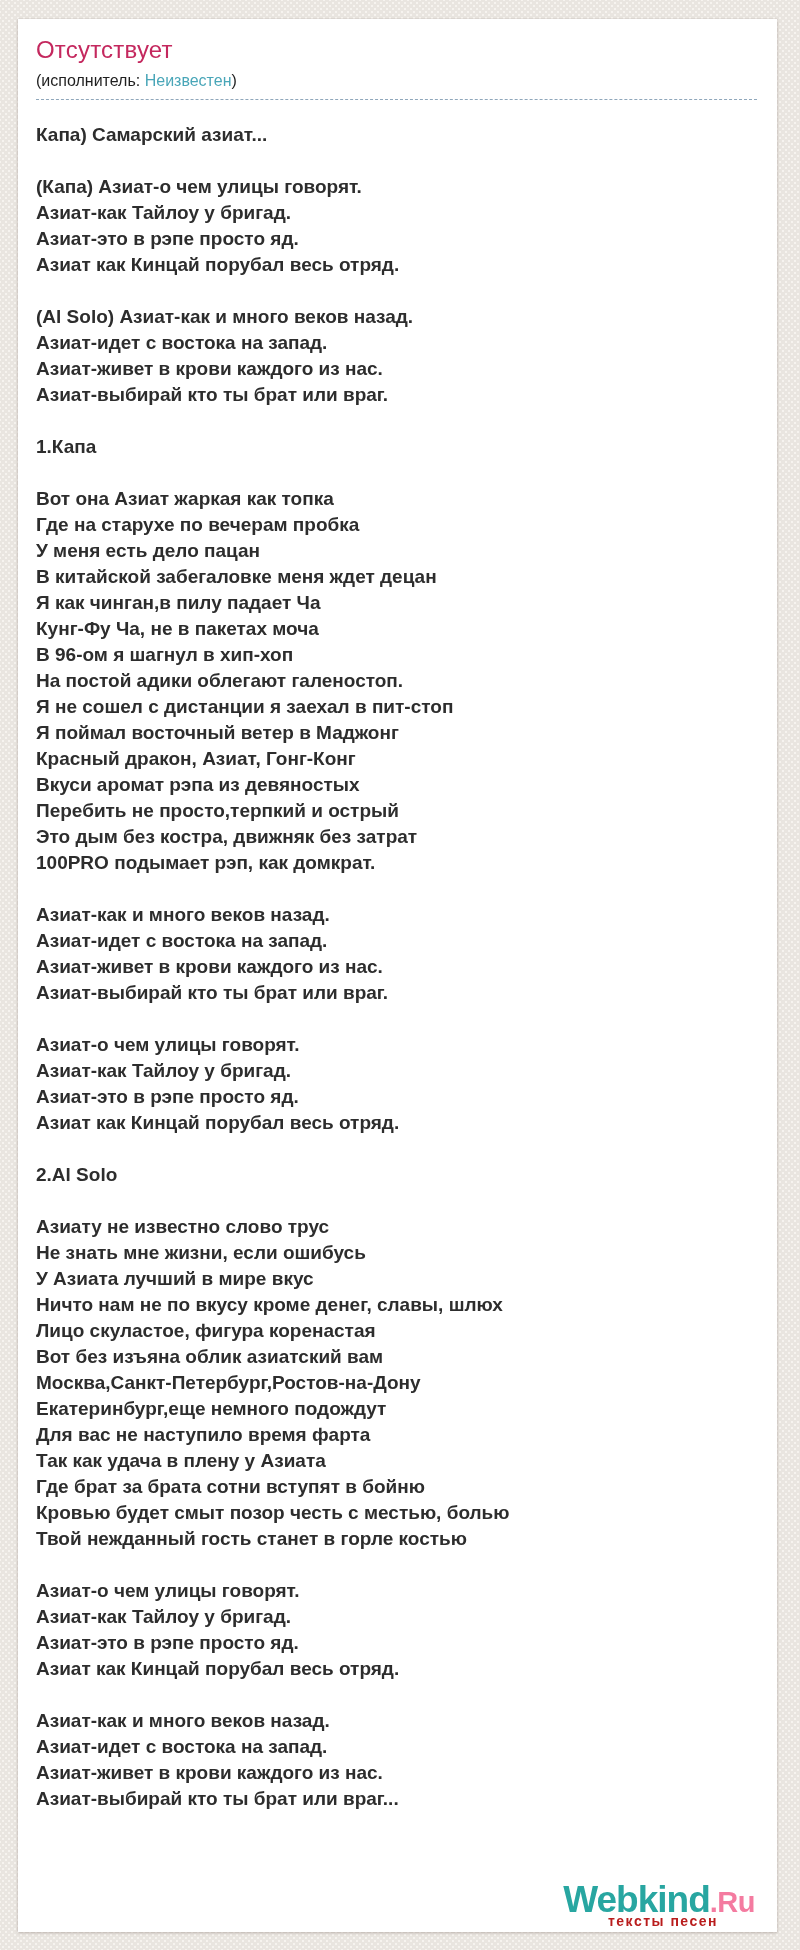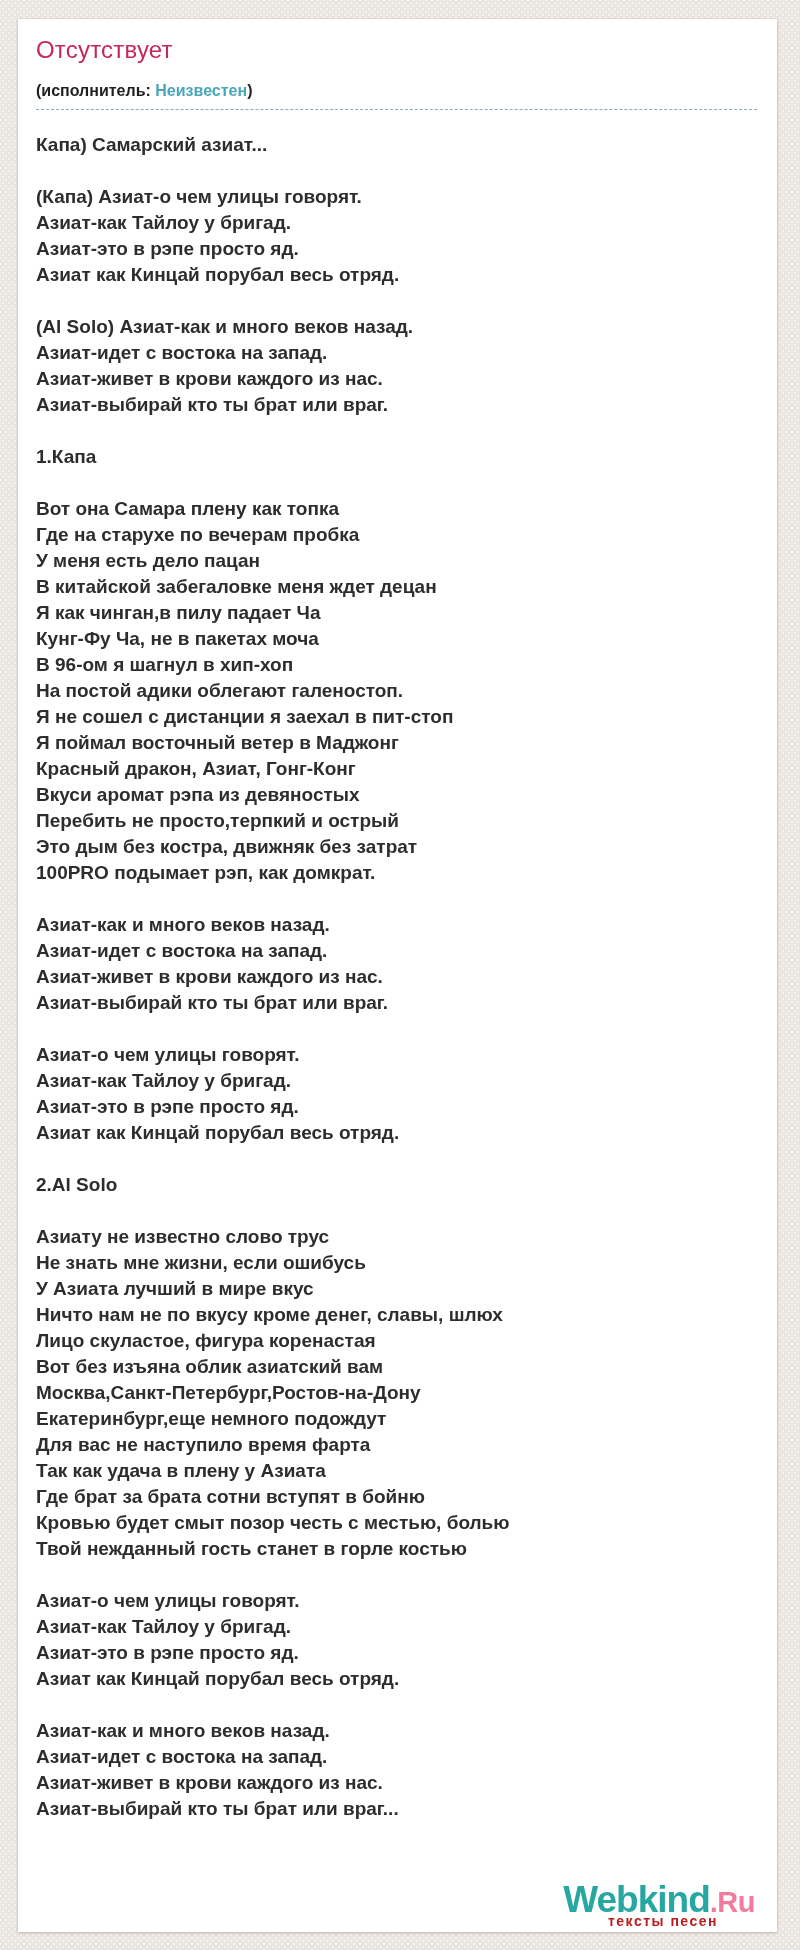--- a/index.html
+++ b/index.html
@@ -31,26 +31,25 @@
     padding: 17px 20px 18px 18px;
   }
   .song-title {
     color: #c4285e;
     font-size: 24px;
     font-weight: 400;
     line-height: 28px;
     letter-spacing: 0.2px;
   }
   .subtitle {
-    margin-top: 18px;
+    margin-top: 8px;
     padding-bottom: 9px;
     font-size: 16px;
     color: #1f1f1f;
     border-bottom: 1px dashed #8fa7bb;
-    font-weight: bold;
   }
   .artist-link {
     color: #49a6b8;
     text-decoration: none;
     cursor: pointer;
   }
   .lyrics {
     margin-top: 22px;
     font-size: 19px;
     line-height: 26px;
@@ -113,21 +112,21 @@
         <div class="stanza">
           <div class="line">(Al Solo) Азиат-как и много веков назад.</div>
           <div class="line">Азиат-идет с востока на запад.</div>
           <div class="line">Азиат-живет в крови каждого из нас.</div>
           <div class="line">Азиат-выбирай кто ты брат или враг.</div>
         </div>
         <div class="stanza">
           <div class="line">1.Капа</div>
         </div>
         <div class="stanza">
-          <div class="line">Вот она Самара плену как топка</div>
+          <div class="line">Вот она Азиат жаркая как топка</div>
           <div class="line">Где на старухе по вечерам пробка</div>
           <div class="line">У меня есть дело пацан</div>
           <div class="line">В китайской забегаловке меня ждет децан</div>
           <div class="line">Я как чинган,в пилу падает Ча</div>
           <div class="line">Кунг-Фу Ча, не в пакетах моча</div>
           <div class="line">В 96-ом я шагнул в хип-хоп</div>
           <div class="line">На постой адики облегают галеностоп.</div>
           <div class="line">Я не сошел с дистанции я заехал в пит-стоп</div>
           <div class="line">Я поймал восточный ветер в Маджонг</div>
           <div class="line">Красный дракон, Азиат, Гонг-Конг</div>

